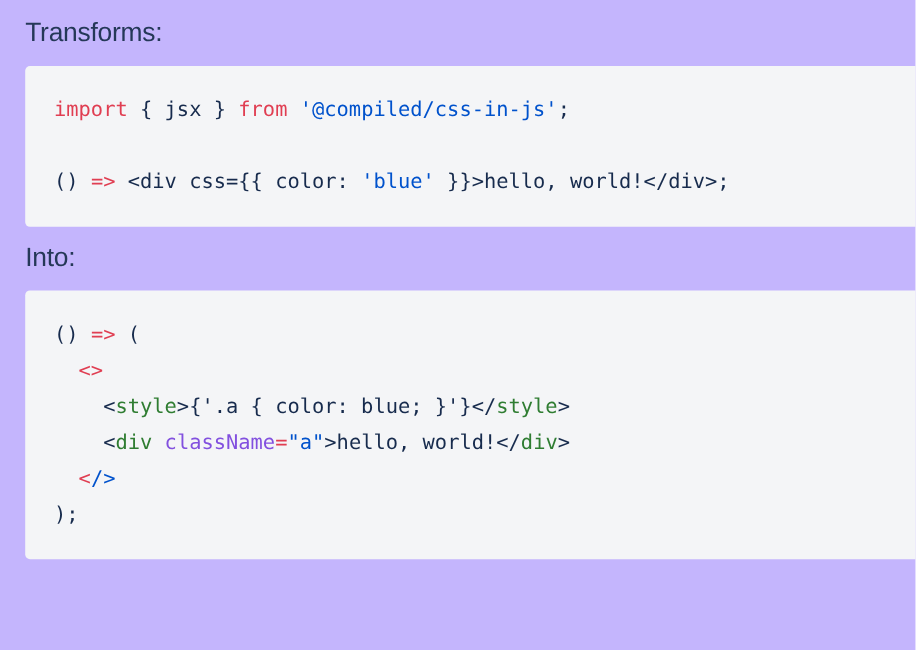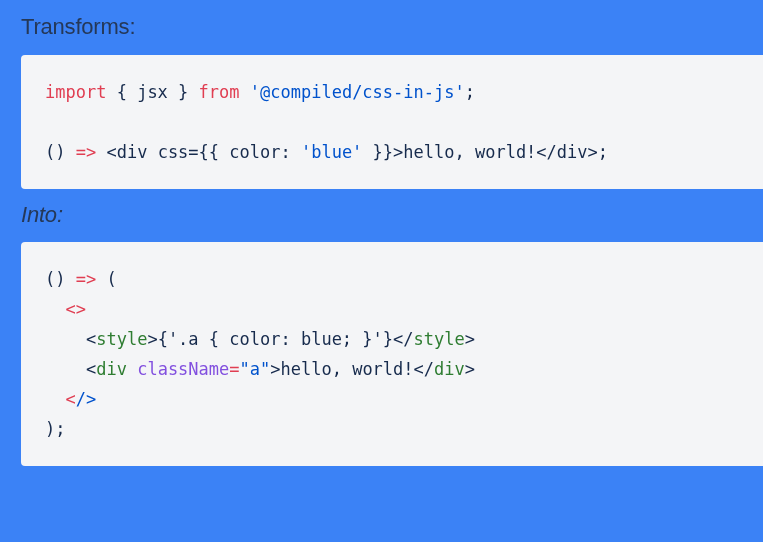--- a/index.html
+++ b/index.html
@@ -12,33 +12,33 @@
     overflow: hidden;
   }
   body {
     font-family: "Liberation Sans", sans-serif;
     -webkit-font-smoothing: antialiased;
   }
   .page {
     width: 763px;
     height: 542px;
     position: relative;
-    background: #3b82f6;
+    background: #c4b5fd;
   }
   .heading {
     font-family: "Liberation Sans", sans-serif;
     font-size: 22px;
     font-weight: 400;
     color: #253858;
     letter-spacing: -0.2px;
     margin: 0;
     padding: 0 0 0 21px;
   }
   #heading-transforms { padding-top: 14px; }
-  #heading-into { padding-top: 13px; font-style: italic; }
+  #heading-into { padding-top: 13px; }
 
   .codeblock {
     background: #f4f5f7;
     border-radius: 4px;
     margin: 14px 0 0 21px;
     width: 760px;
     padding: 22px 0 22px 24px;
     overflow: hidden;
   }
   #codeblock-transforms { margin-top: 15px; }

